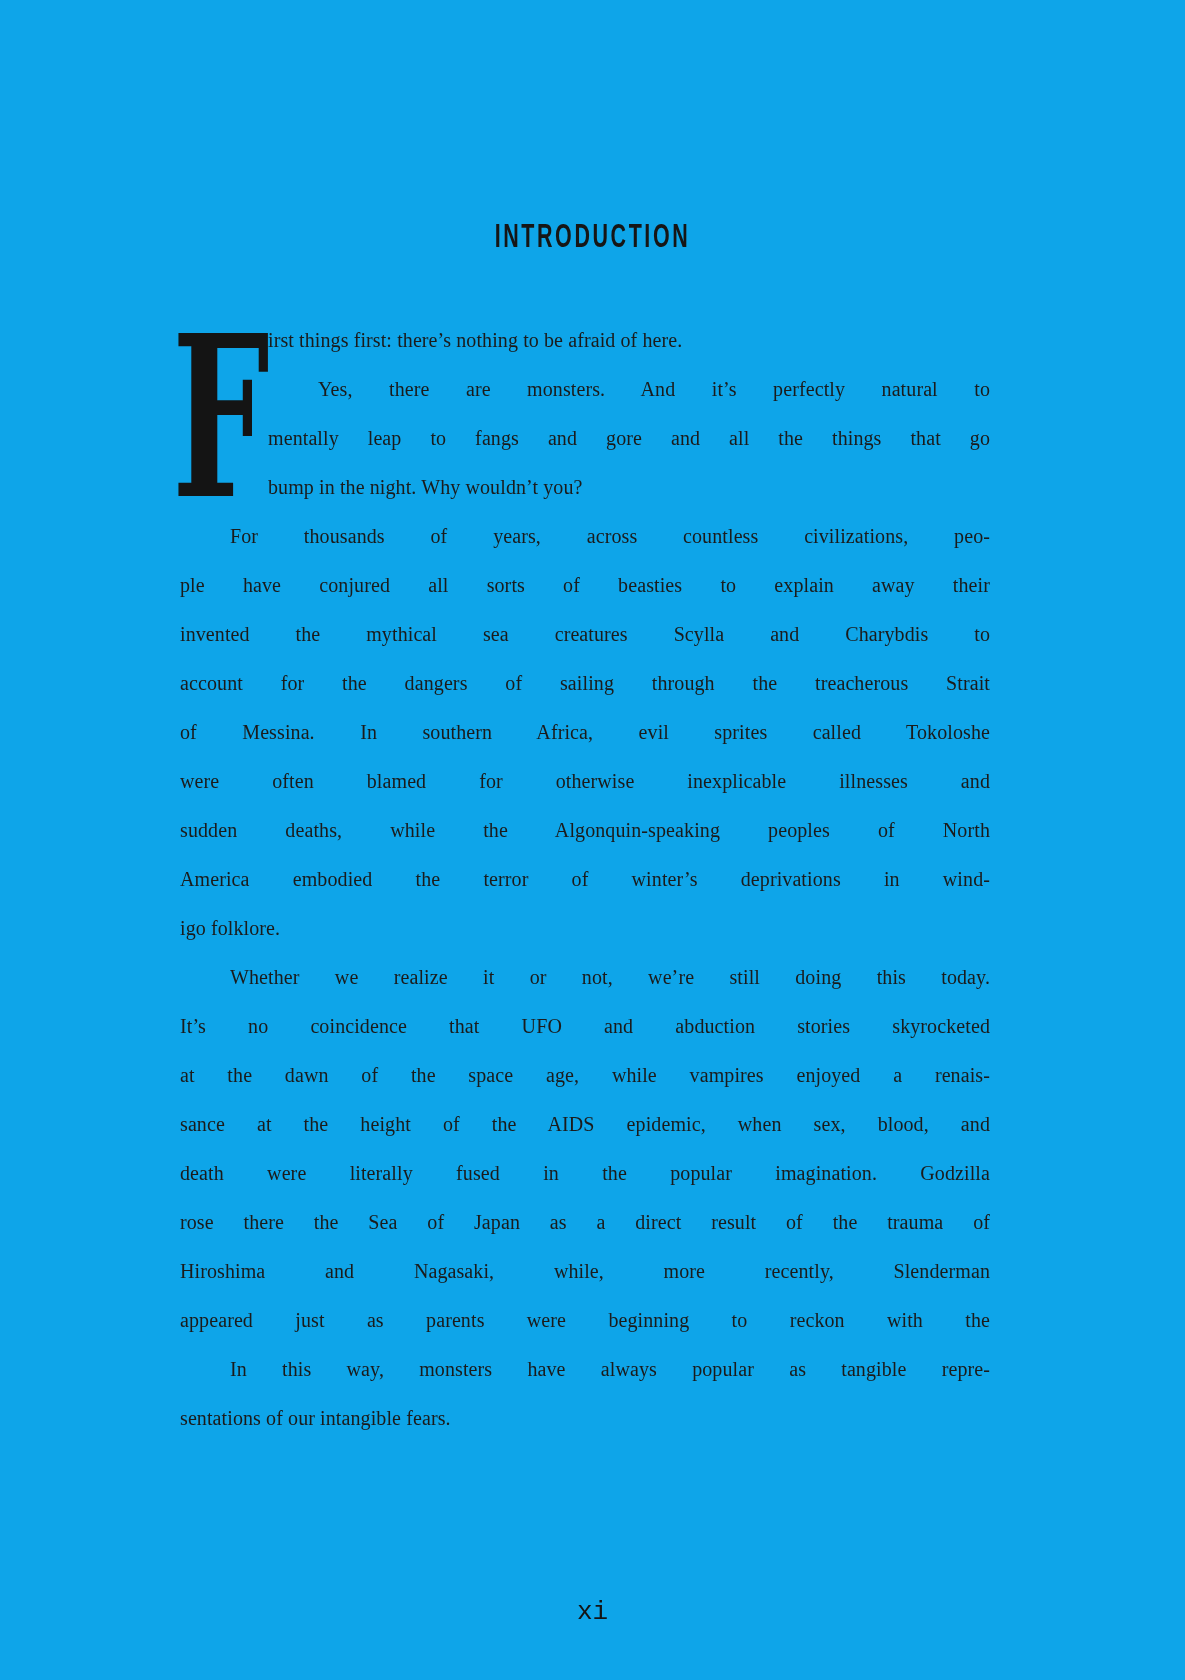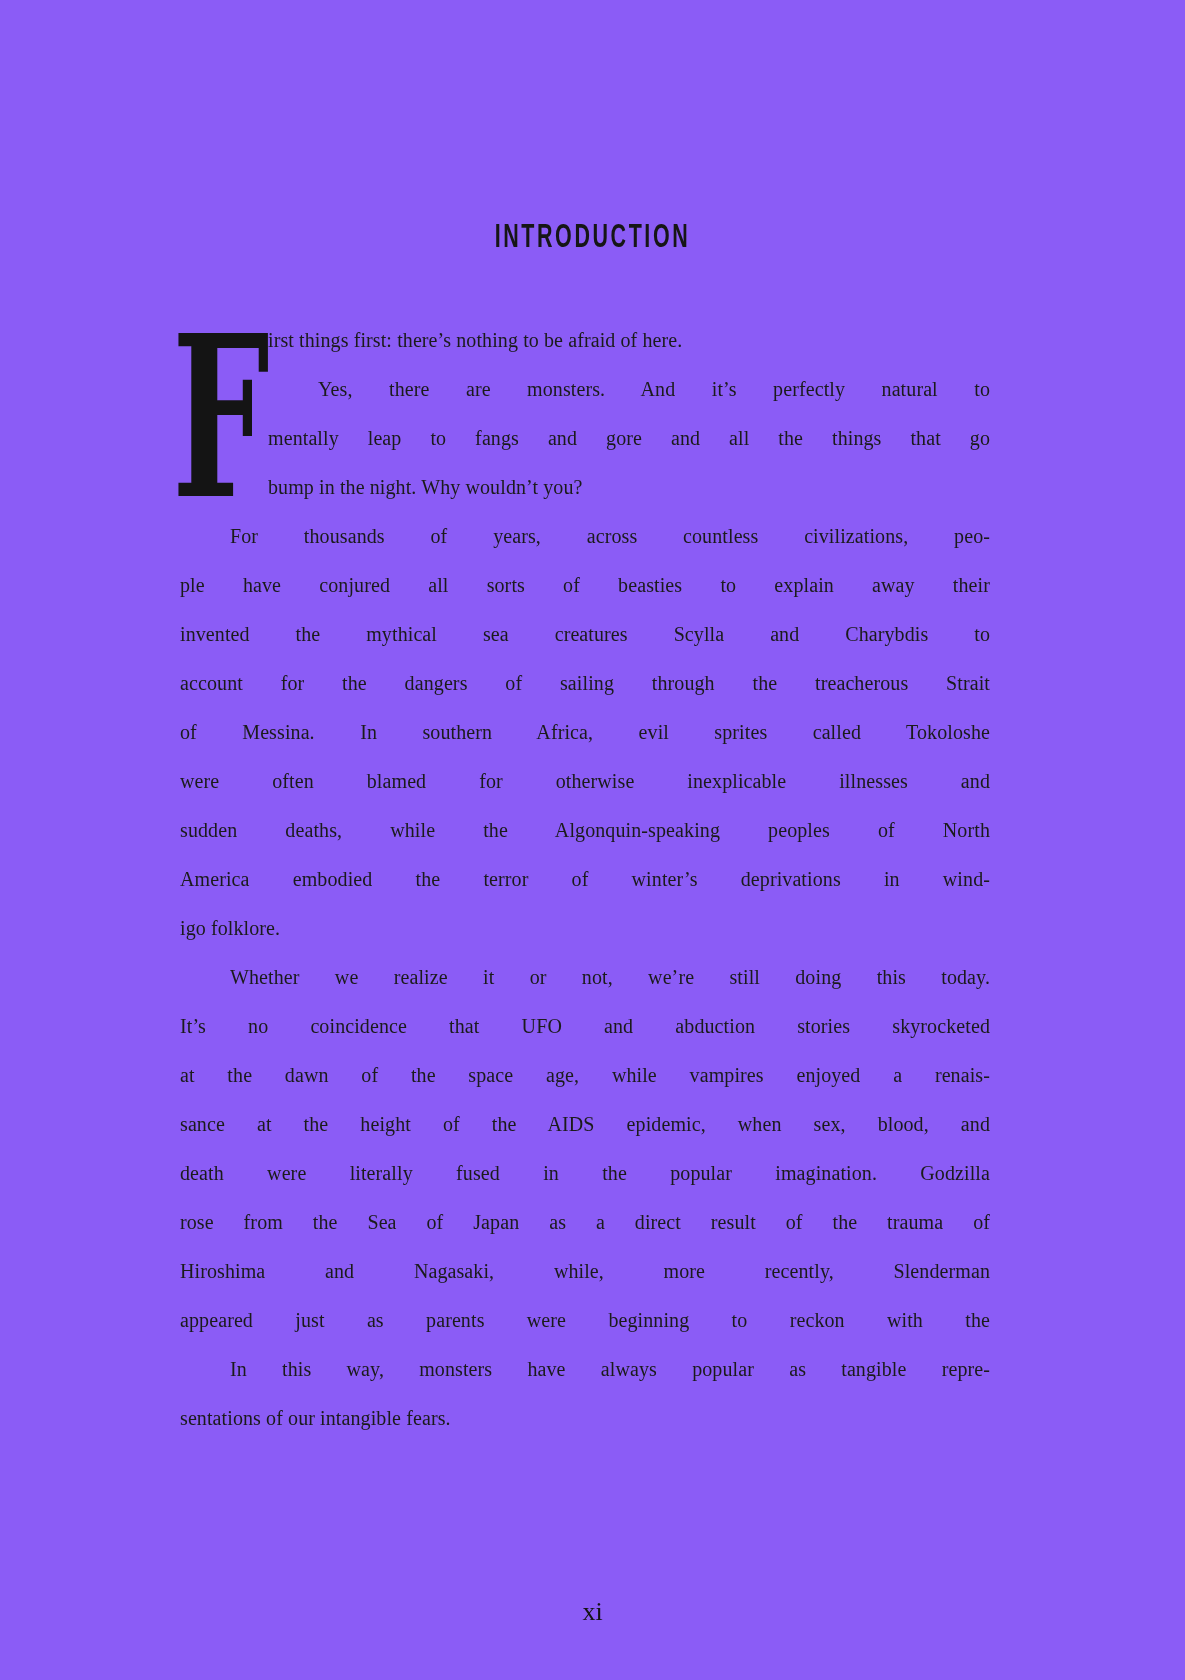--- a/index.html
+++ b/index.html
@@ -1,19 +1,19 @@
 <!DOCTYPE html>
 <html><head>
 <meta charset="utf-8">
 <style>
   html,body{margin:0;padding:0;background:#e8e8e8;}
   .page{
     position:relative;
     width:1185px;height:1680px;
-    background:#8b5cf6;
+    background:#0ea5e9;
     color:#1a1a1a;
     overflow:hidden;
     font-family:"Liberation Serif", serif;
   }
   
   .heading-wrap{
     position:absolute;top:219px;left:0;width:100%;
     display:flex;justify-content:center;
   }
   .heading{
@@ -55,21 +55,21 @@
     transform:scaleX(0.62);
     transform-origin:0 0;
     color:#141414;
   }
   
   .folio-wrap{
     position:absolute;top:1597px;left:0;width:100%;
     text-align:center;
   }
   .folio{
-    font-family:Liberation Serif, serif;
+    font-family:Liberation Mono, monospace;
     font-size:26px;
     line-height:30px;
     color:#141414;
   }
 </style>
 </head>
 <body>
 
 <div class="page">
 
@@ -93,21 +93,21 @@
     <div class="line jst">were often blamed for otherwise inexplicable illnesses and</div>
     <div class="line jst">sudden deaths, while the Algonquin-speaking peoples of North</div>
     <div class="line jst">America embodied the terror of winter’s deprivations in wind-</div>
     <div class="line last">igo folklore.</div>
 
     <div class="line indent jst">Whether we realize it or not, we’re still doing this today.</div>
     <div class="line jst">It’s no coincidence that UFO and abduction stories skyrocketed</div>
     <div class="line jst">at the dawn of the space age, while vampires enjoyed a renais-</div>
     <div class="line jst">sance at the height of the AIDS epidemic, when sex, blood, and</div>
     <div class="line jst">death were literally fused in the popular imagination. Godzilla</div>
-    <div class="line jst">rose from the Sea of Japan as a direct result of the trauma of</div>
+    <div class="line jst">rose there the Sea of Japan as a direct result of the trauma of</div>
     <div class="line jst">Hiroshima and Nagasaki, while, more recently, Slenderman</div>
     <div class="line jst">appeared just as parents were beginning to reckon with the</div>
 
     <div class="line indent jst">In this way, monsters have always popular as tangible repre-</div>
     <div class="line last">sentations of our intangible fears.</div>
   </div>
 
   <div class="folio-wrap">
     <span class="folio">xi</span>
   </div>

